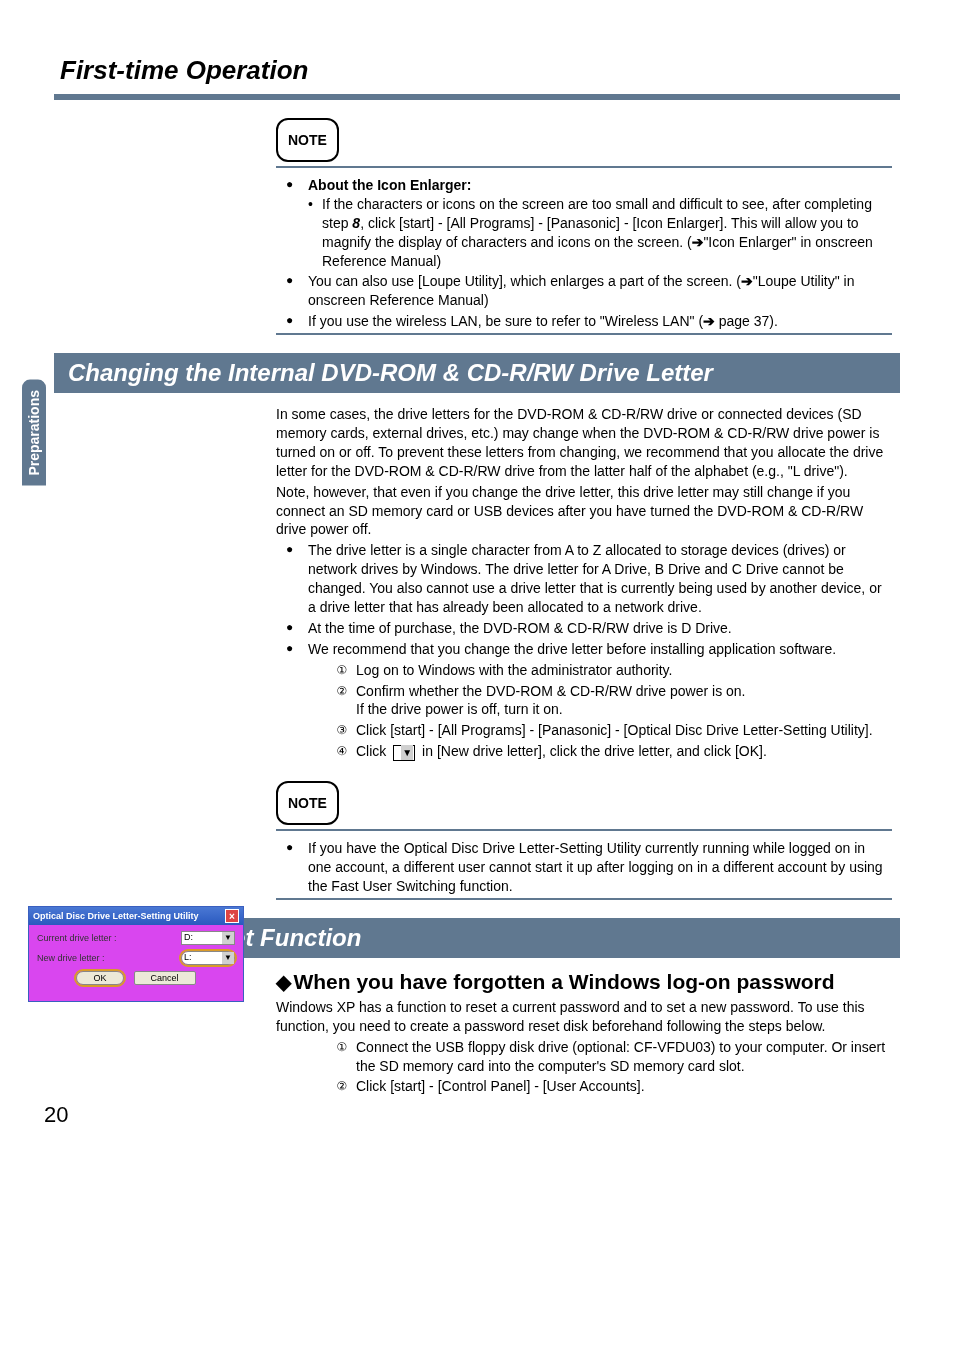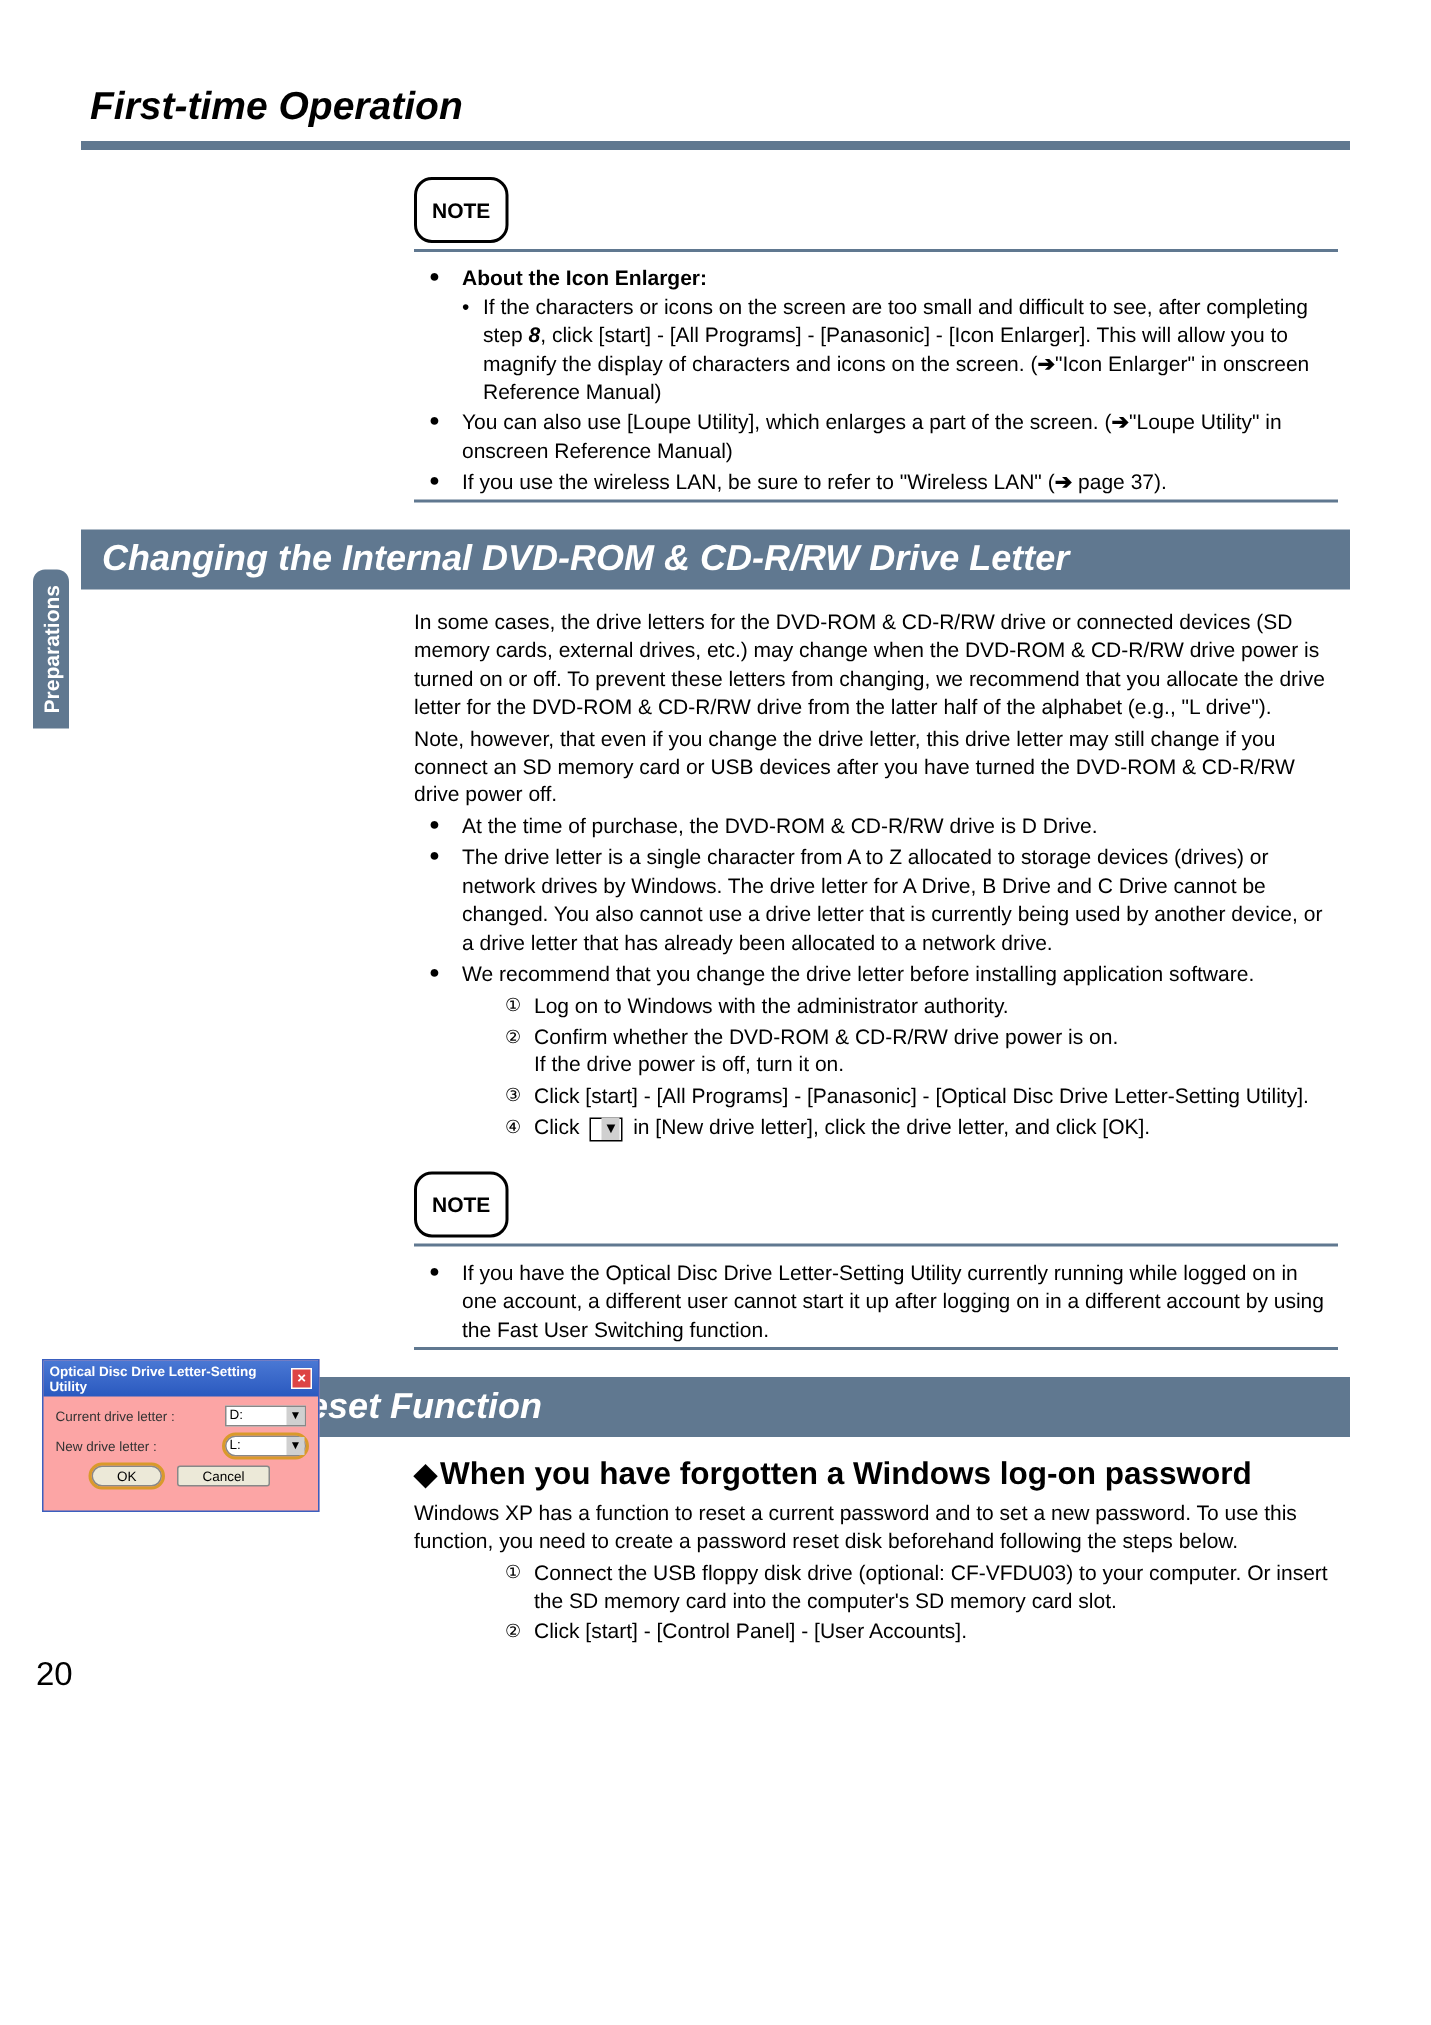--- a/index.html
+++ b/index.html
@@ -125,21 +125,21 @@
     color: #fff;
     font-weight: bold;
     font-size: 14px;
     writing-mode: vertical-rl;
     transform: rotate(180deg);
     padding: 10px 4px;
     border-radius: 0 0 8px 8px;
   }
   .page-num {
     position: absolute;
-    left: 24px;
+    left: 44px;
     bottom: 10px;
     font-size: 22px;
   }
   .arrow { font-weight: bold; }
   .dropdown-icon {
     display: inline-block;
     border: 1px solid #000;
     width: 22px;
     height: 16px;
     vertical-align: middle;
@@ -152,24 +152,24 @@
     right: 1px;
     top: -1px;
     font-size: 10px;
     background: #d0d0d0;
     padding: 1px 1px;
   }
   .utility-img {
     position: absolute;
     left: 28px;
     top: 906px;
-    width: 185px;
+    width: 216px;
     border: 1px solid #3a5fbf;
     font-size: 9px;
-    background: #fca5a5;
+    background: #d946ef;
   }
   .utility-title {
     background: linear-gradient(#4a78d4,#2a59bf);
     color: #fff;
     font-weight: bold;
     padding: 2px 4px;
     display: flex;
     justify-content: space-between;
     align-items: center;
   }
@@ -248,22 +248,22 @@
   </ul>
   <hr class="note-hr">
 </div>
 
 <div class="section-bar">Changing the Internal DVD-ROM &amp; CD-R/RW Drive Letter</div>
 
 <div class="content">
   <p class="body-text">In some cases, the drive letters for the DVD-ROM &amp; CD-R/RW drive or connected devices (SD memory cards, external drives, etc.) may change when the DVD-ROM &amp; CD-R/RW drive power is turned on or off. To prevent these letters from changing, we recommend that you allocate the drive letter for the DVD-ROM &amp; CD-R/RW drive from the latter half of the alphabet (e.g., "L drive").</p>
   <p class="body-text">Note, however, that even if you change the drive letter, this drive letter may still change if you connect an SD memory card or USB devices after you have turned the DVD-ROM &amp; CD-R/RW drive power off.</p>
   <ul class="bullets">
+    <li>The drive letter is a single character from A to Z allocated to storage devices (drives) or network drives by Windows. The drive letter for A Drive, B Drive and C Drive cannot be changed. You also cannot use a drive letter that is currently being used by another device, or a drive letter that has already been allocated to a network drive.</li>
     <li>At the time of purchase, the DVD-ROM &amp; CD-R/RW drive is D Drive.</li>
-    <li>The drive letter is a single character from A to Z allocated to storage devices (drives) or network drives by Windows. The drive letter for A Drive, B Drive and C Drive cannot be changed. You also cannot use a drive letter that is currently being used by another device, or a drive letter that has already been allocated to a network drive.</li>
     <li>We recommend that you change the drive letter before installing application software.</li>
   </ul>
   <ol class="steps">
     <li><span class="circ-num">①</span><span>Log on to Windows with the administrator authority.</span></li>
     <li><span class="circ-num">②</span><span>Confirm whether the DVD-ROM &amp; CD-R/RW drive power is on.</span><br><span>If the drive power is off, turn it on.</span></li>
     <li><span class="circ-num">③</span><span>Click [start] - [All Programs] - [Panasonic] - [Optical Disc Drive Letter-Setting Utility].</span></li>
     <li><span class="circ-num">④</span><span>Click </span><span class="dropdown-icon"></span><span> in [New drive letter], click the drive letter, and click [OK].</span></li>
   </ol>
 
   <div class="note-badge">NOTE</div>

